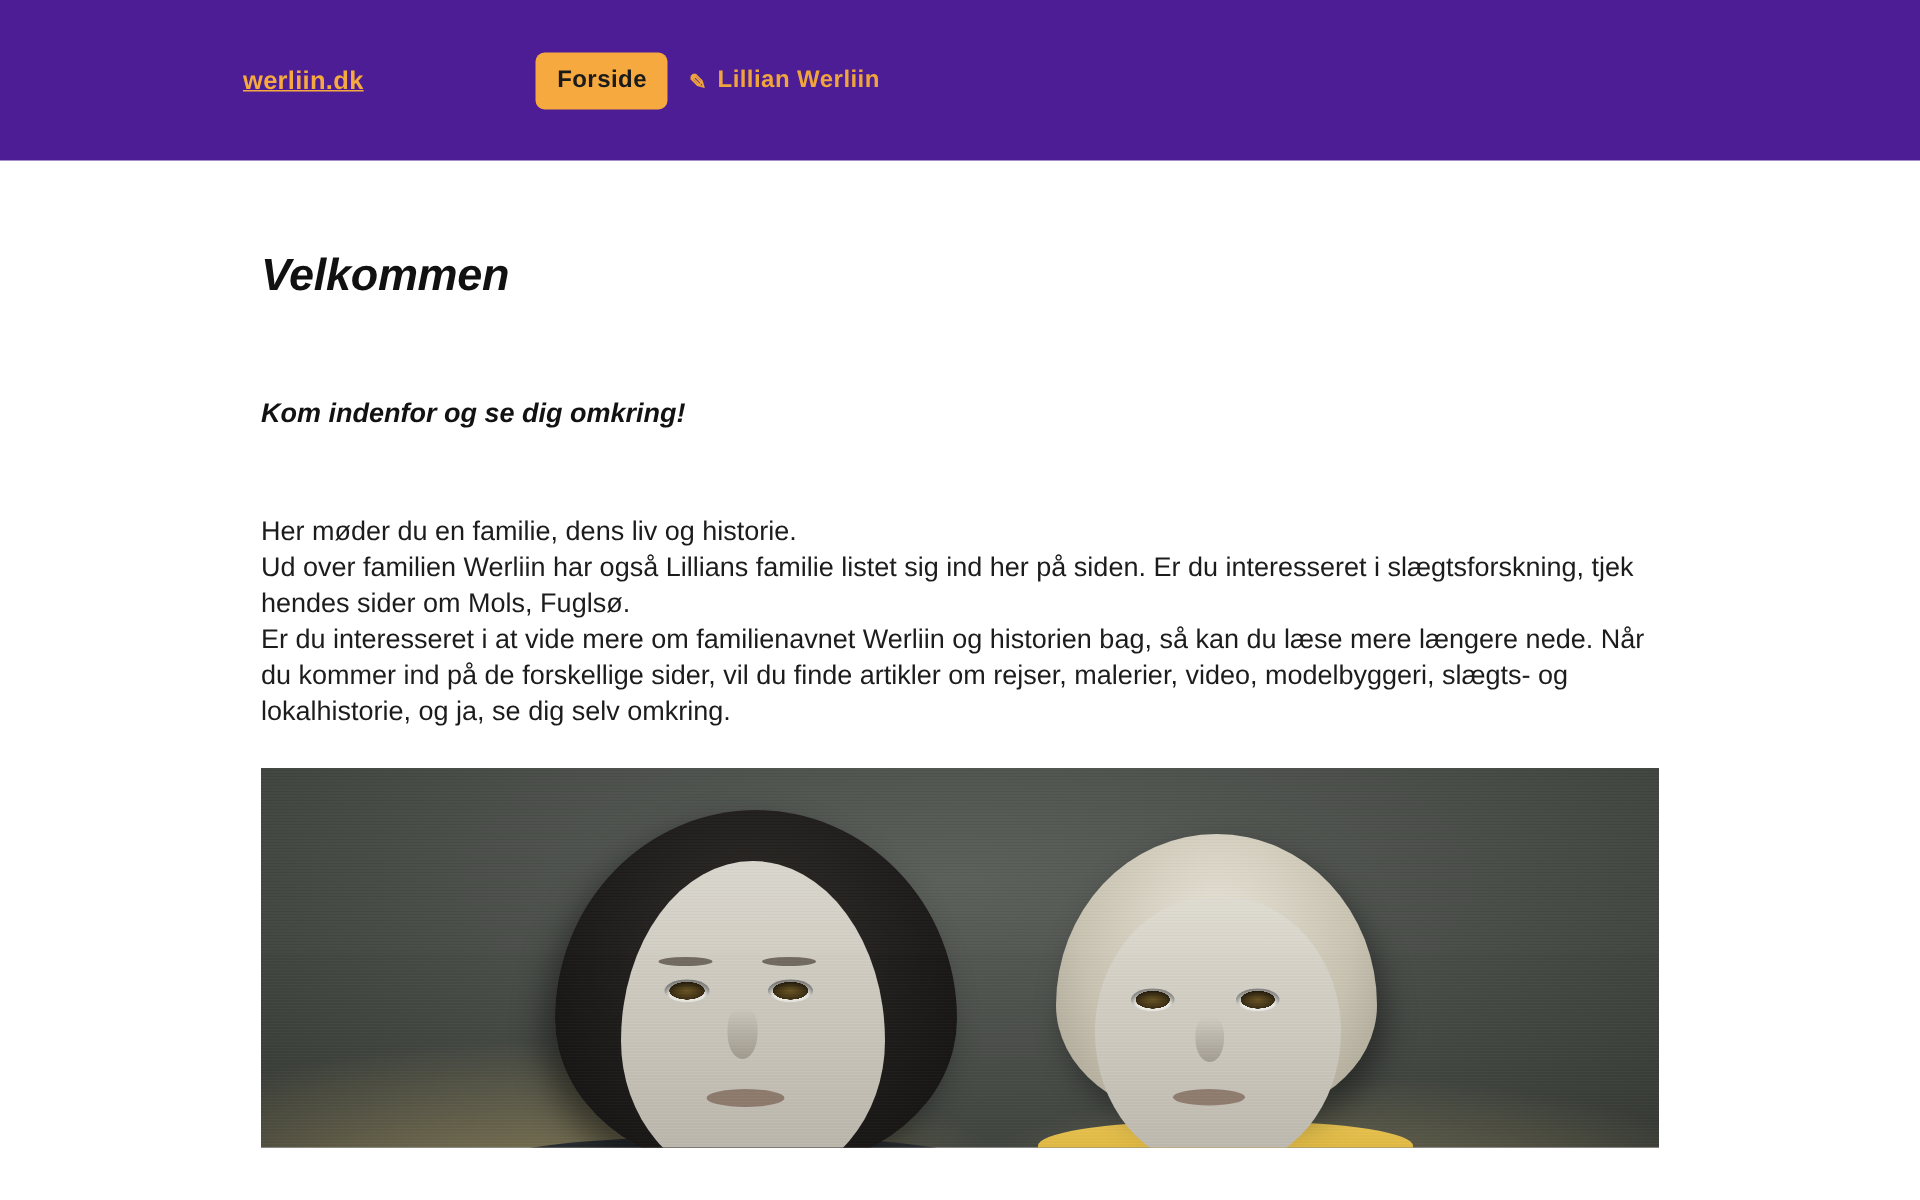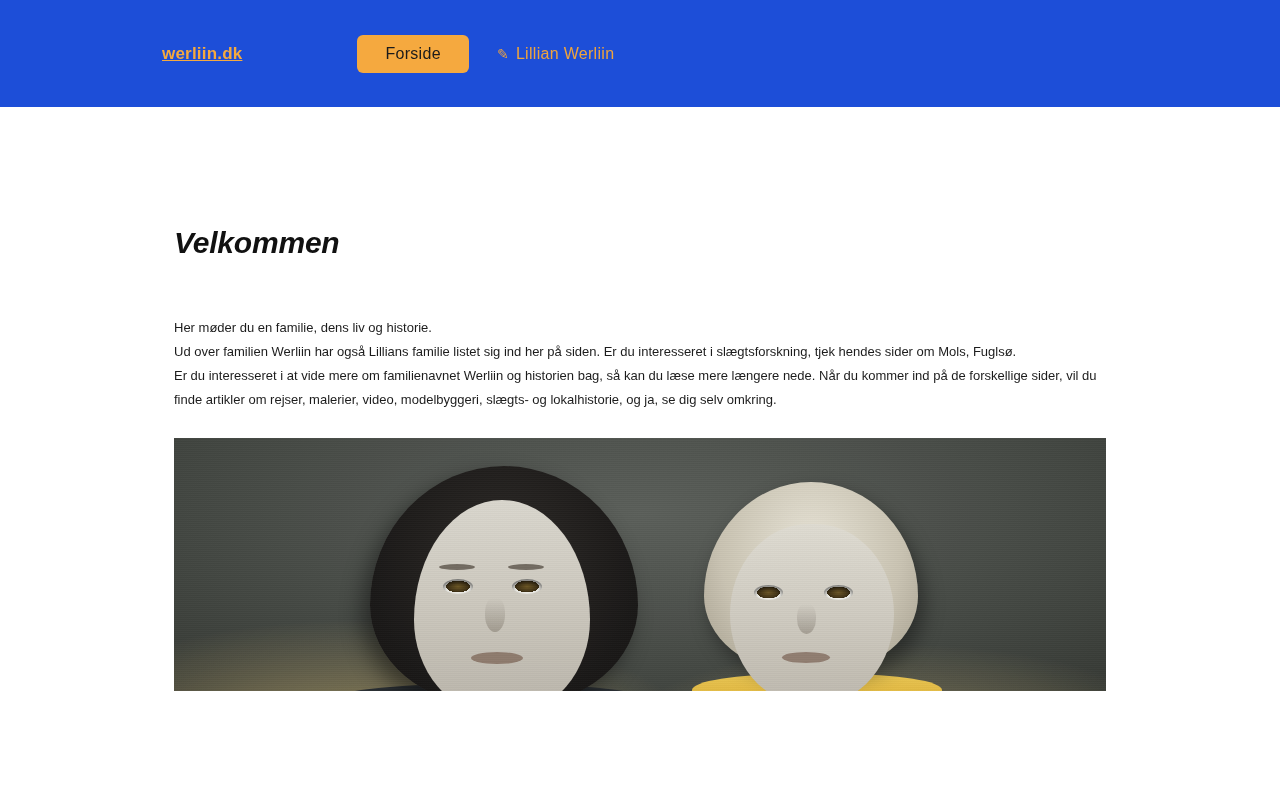--- a/index.html
+++ b/index.html
@@ -9,21 +9,21 @@
     width: 1280px;
     height: 800px;
     overflow: hidden;
     background: #ffffff;
     font-family: "Liberation Sans", sans-serif;
   }
 
   
   .navbar {
     height: 107px;
-    background: #1d4ed8;
+    background: #4c1d95;
     display: flex;
     align-items: center;
     padding-left: 162px;
     position: relative;
   }
   .brand {
     color: #f5a93f;
     font-size: 17px;
     font-weight: 600;
     letter-spacing: 0.2px;
@@ -31,23 +31,23 @@
   }
   .nav-items {
     display: flex;
     align-items: center;
     margin-left: 115px;
     gap: 0px;
   }
   .nav-link {
     color: #f0a43c;
     font-size: 16px;
-    font-weight: 400;
+    font-weight: 700;
     letter-spacing: 0.3px;
-    padding: 10px 28px;
+    padding: 10px 14px;
     border-radius: 6px;
     white-space: nowrap;
     text-decoration: none;
     cursor: pointer;
     display: flex;
     align-items: center;
     gap: 7px;
   }
   .nav-link.active {
     background: #f5a93f;
@@ -59,38 +59,38 @@
     display: inline-block;
   }
 
   
   .content {
     padding-left: 174px;
     padding-right: 174px;
   }
   .page-title {
     margin: 0;
-    padding-top: 119px;
+    padding-top: 60px;
     font-size: 30px;
     font-style: italic;
     font-weight: 700;
     color: #111111;
     letter-spacing: -0.2px;
   }
   .subheading {
     margin: 0;
     padding-top: 64px;
     font-size: 18px;
     font-style: italic;
     font-weight: 700;
     color: #121212;
   }
   .body-copy {
     padding-top: 56px;
-    font-size: 13px;
+    font-size: 18px;
     line-height: 24px;
     color: #1c1c1c;
     max-width: 932px;
   }
   .body-copy p { margin: 0; }
 
   
   .photo-wrap {
     margin-top: 26px;
     width: 932px;
@@ -223,20 +223,21 @@
       <span class="nav-icon">✎</span>
       <span>Lillian Werliin</span>
     </a>
   </nav>
 </div>
 
 <div class="content">
 
   <h1 class="page-title">Velkommen</h1>
 
+  <h2 class="subheading">Kom indenfor og se dig omkring!</h2>
 
   <div class="body-copy">
     <p>Her møder du en familie, dens liv og historie.</p>
     <p>Ud over familien Werliin har også Lillians familie listet sig ind her på siden. Er du interesseret i slægtsforskning, tjek hendes sider om Mols, Fuglsø.</p>
     <p>Er du interesseret i at vide mere om familienavnet Werliin og historien bag, så kan du læse mere længere nede. Når du kommer ind på de forskellige sider, vil du finde artikler om rejser, malerier, video, modelbyggeri, slægts- og lokalhistorie, og ja, se dig selv omkring.</p>
   </div>
 
   <div class="photo-wrap">
     <div class="photo"></div>
     <div class="girl-shoulder"></div>

